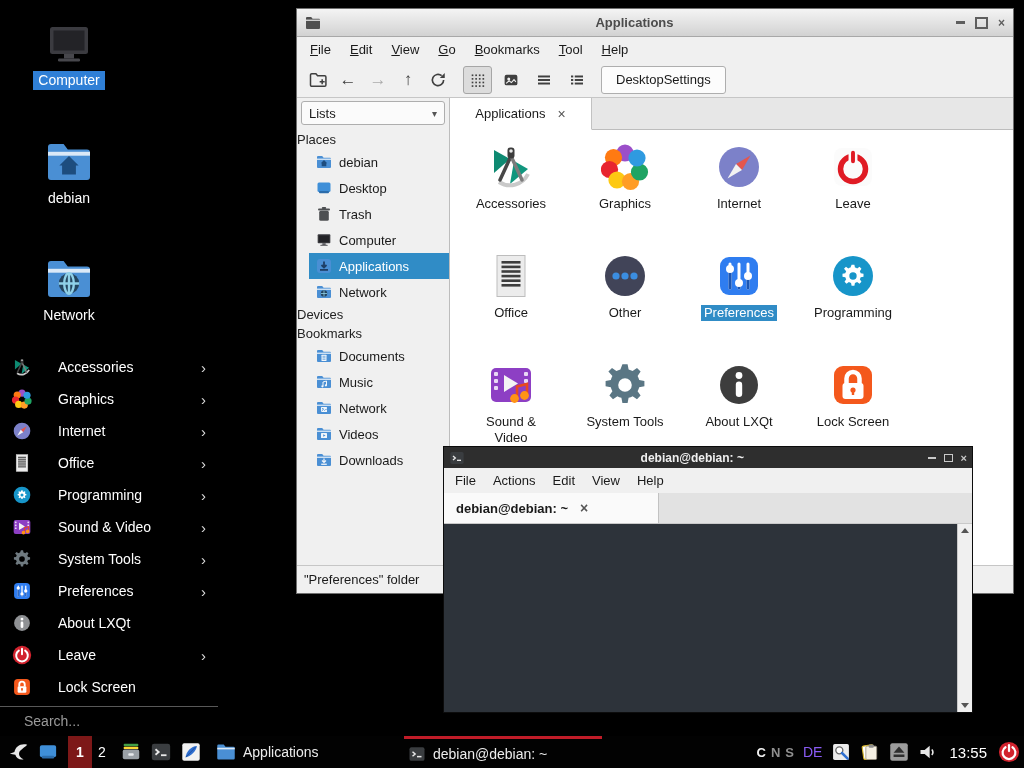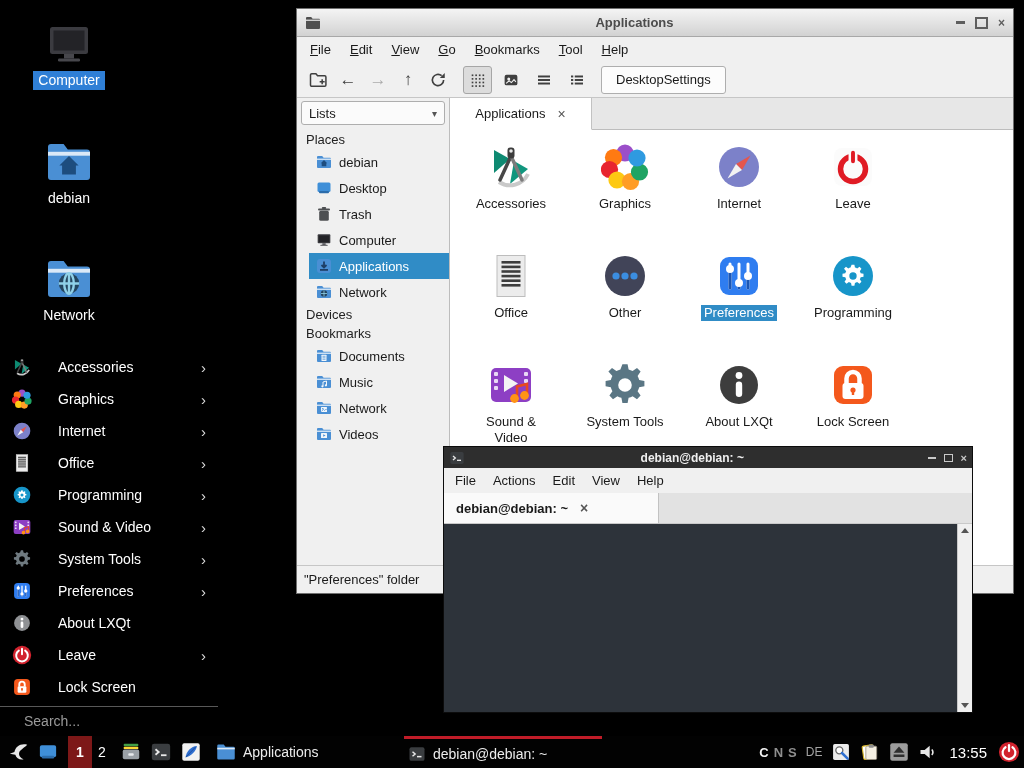--- a/index.html
+++ b/index.html
@@ -41,21 +41,21 @@
   .viewgroup{display:flex;margin-left:10px}
   .addressbar{margin-left:14px;width:190px;height:24px;background:#d9d9d9;border:1px solid #aeaeae;border-radius:3px;
         display:flex;align-items:center;gap:6px;padding:0 5px;box-sizing:border-box}
   .dsbtn{margin-left:6px;height:26px;background:#fcfcfc;border:1px solid #aeaeae;border-radius:3px;
         display:flex;align-items:center;padding:0 14px}
   .fm-body{flex:1;display:flex;min-height:0}
   .fm-sidebar{width:152px;flex:none;border-right:1px solid #bdbdbd;padding-top:3px;overflow:hidden}
   .combo{margin:0 4px 5px 4px;height:22px;background:#fbfbfb;border:1px solid #aeaeae;border-radius:3px;
         display:flex;align-items:center;justify-content:space-between;padding:0 7px}
   .combo .arr{color:#555;font-size:10px}
-  .side-header{height:19px;display:flex;align-items:center;padding-left:9px;color:#222}
+  .side-header{height:19px;display:flex;align-items:center;color:#222}
   .side-item{height:26px;display:flex;align-items:center;gap:7px;margin-left:12px;padding-left:7px}
   .side-item.selected{background:#308cc6;color:#fff}
   .fm-content{flex:1;display:flex;flex-direction:column;min-width:0}
   .tabbar{height:31px;background:#e7e7e7;border-bottom:1px solid #bdbdbd;display:flex;flex:none}
   .tab{width:141px;background:#fff;border-right:1px solid #c2c2c2;display:flex;align-items:center;
        justify-content:center;gap:12px;margin-bottom:-1px;border-bottom:1px solid #fff}
   .tabclose{color:#555;font-size:14px}
   .iconview{flex:1;background:#fff;display:grid;grid-template-columns:repeat(4,114px);grid-auto-rows:109px;
        padding:1px 0 0 4px;align-content:start;overflow:hidden}
   .icon-cell{display:flex;flex-direction:column;align-items:center;padding-top:12px}
@@ -104,21 +104,21 @@
   .pleft{display:flex;align-items:center;height:32px;padding-left:8px}
   .pl-gap{margin-left:8px}
   .ws{height:32px;display:flex;align-items:center;justify-content:center;color:#fff;font-size:14px;width:20px}
   .ws.active{background:#7d1818;width:24px;font-weight:bold;margin-left:10px}
   .task{display:flex;align-items:center;gap:7px;color:#ececec;font-size:14px;height:32px;box-sizing:border-box}
   .task-fm{margin-left:14px}
   .task-term{position:absolute;left:404px;width:198px;border-top:3px solid #c01c28;padding-left:4px}
   .tray{position:absolute;right:4px;top:0;height:32px;display:flex;align-items:center;gap:9px}
   .kbd{display:flex;gap:5px;font-weight:bold;font-size:13px}
   .kbd .on{color:#f2f2f2}.kbd .off{color:#8f8f8f}
-  .layout{color:#a3a3a3;font-size:12px}
+  .layout{color:#8b5cf6;font-size:14px}
   .clock{color:#fff;font-size:15px;margin:0 2px}
 </style>
 </head>
 <body>
 
 <svg width="0" height="0" style="position:absolute">
 <defs>
 <symbol id="s-folder" viewBox="0 0 16 16">
   <path d="M1 3 a1 1 0 0 1 1 -1 h4.2 l1.4 1.8 H14 a1 1 0 0 1 1 1 V13 a1 1 0 0 1 -1 1 H2 a1 1 0 0 1 -1 -1 Z" fill="currentColor"></path>
   <rect x="1" y="4.6" width="14" height="1.3" fill="rgba(255,255,255,0.8)"></rect>
@@ -488,20 +488,28 @@
         <span>Network</span>
       </div>
       <div class="side-item">
         <svg class="i16" viewBox="0 0 16 16" style="color:#4a8fd4">
           <use href="#s-folder"></use>
             <rect x="5" y="7" width="6" height="5" rx="0.6" fill="#f2f6fa"></rect>
           <polygon points="7.2,8.2 9.6,9.5 7.2,10.8" fill="#4a8fd4"></polygon>
         </svg>
         <span>Videos</span>
       </div>
+      <div class="side-item">
+        <svg class="i16" viewBox="0 0 16 16" style="color:#4a8fd4">
+          <use href="#s-folder"></use>
+            <path d="M8 6.5 V10 M6 8.5 L8 10.5 L10 8.5" stroke="#f2f6fa" stroke-width="1.2" fill="none"></path>
+          <rect x="5.2" y="11.6" width="5.6" height="1.3" fill="#f2f6fa"></rect>
+        </svg>
+        <span>Downloads</span>
+      </div>
     </div>
     <div class="fm-content">
       <div class="tabbar">
         <div class="tab">
           <span>Applications</span>
           <span class="tabclose">×</span>
         </div>
       </div>
       <div class="iconview">
         <div class="icon-cell">

